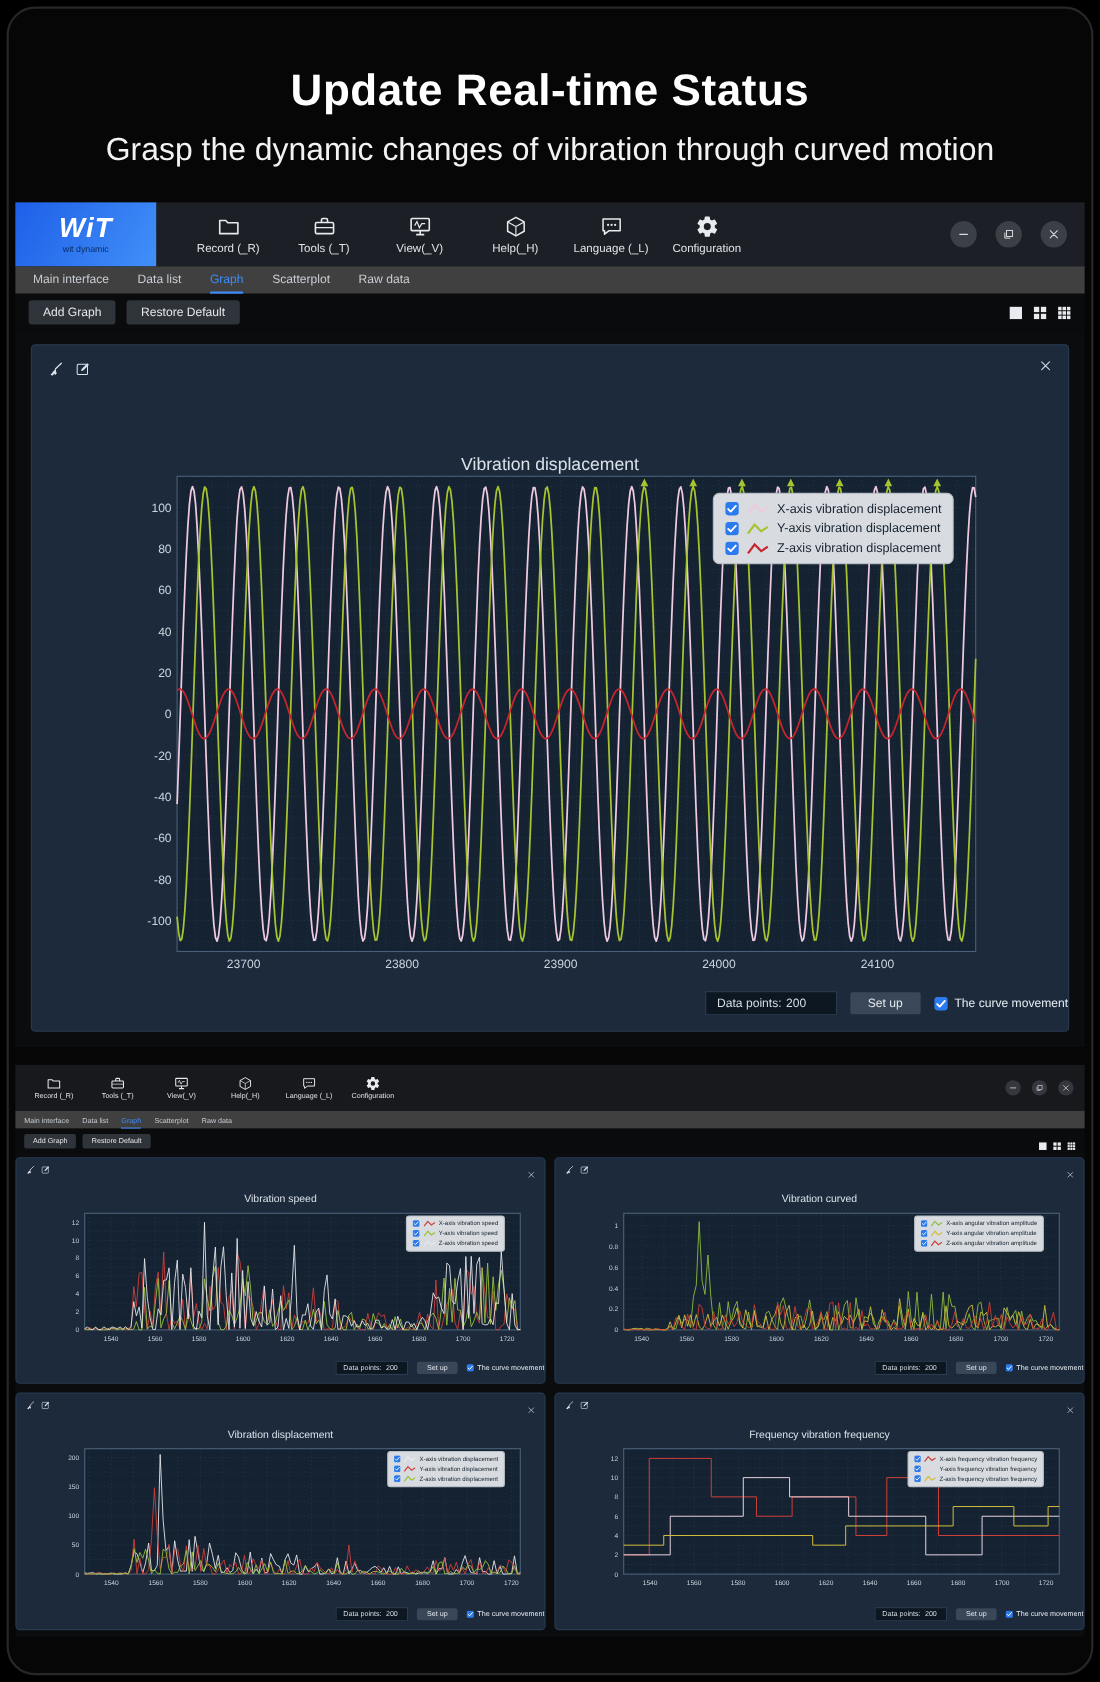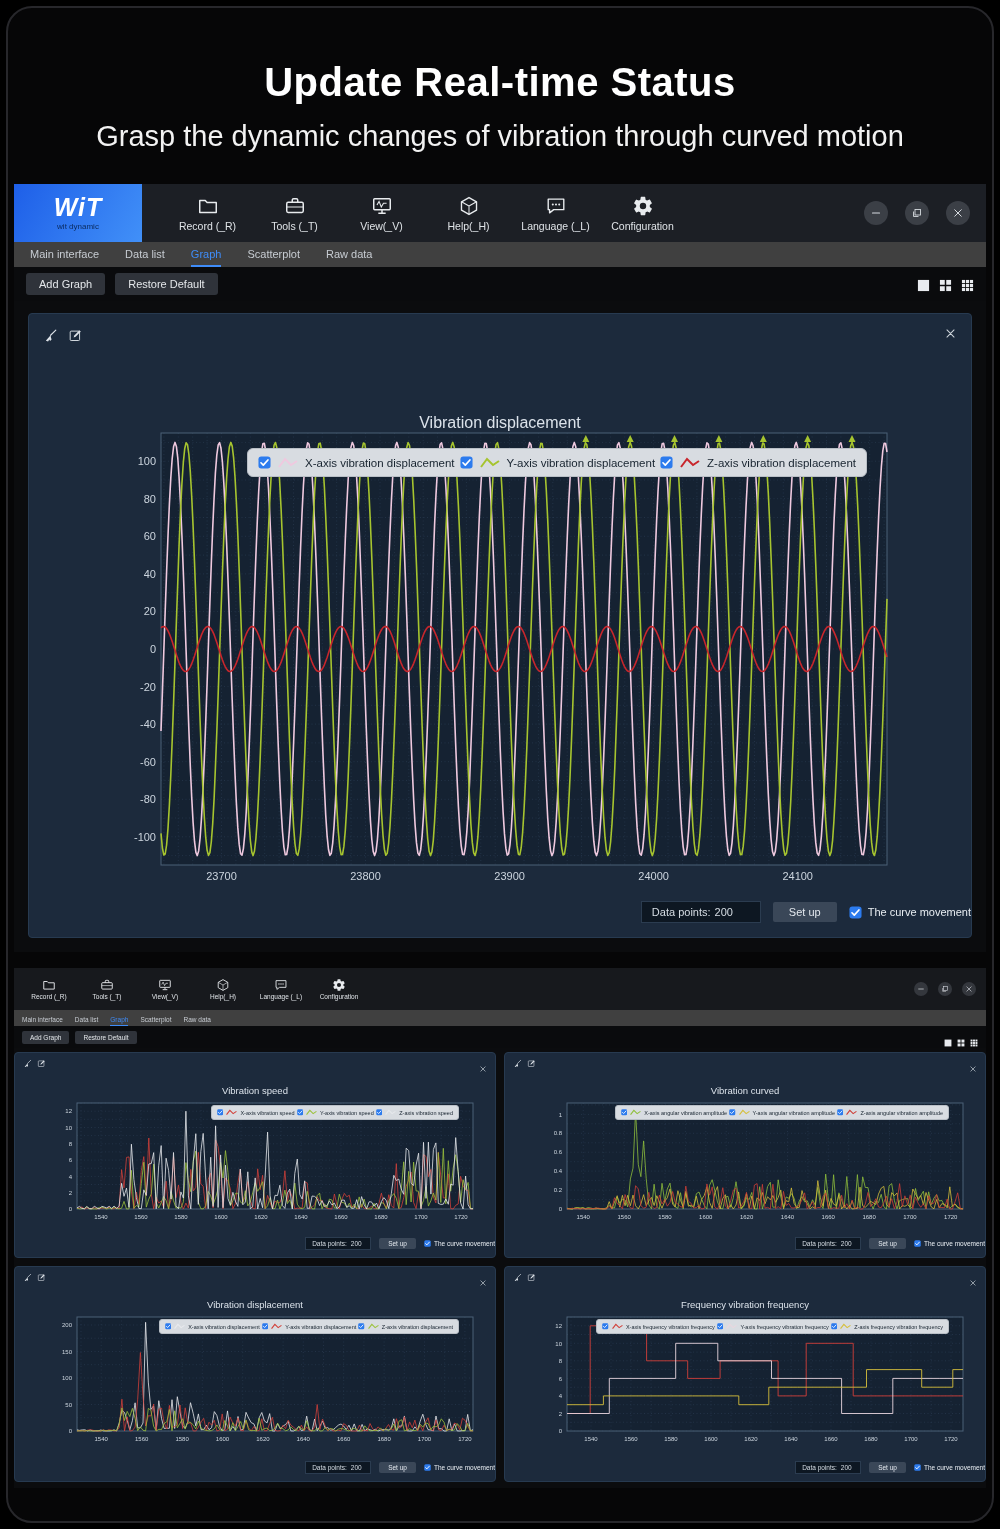--- a/index.html
+++ b/index.html
@@ -66,21 +66,21 @@
   .panel-close{position:absolute;top:12px;right:14px;color:#ccd3da;cursor:pointer;z-index:3}
   .panel-close .icon{width:13px;height:13px}
   .panel--mini .panel-close{top:6px;right:8px}
   .panel--mini .panel-close .icon{width:8px;height:8px}
   .panel-title{position:absolute;top:100px;left:0;right:0;text-align:center;font-size:16px;color:#dbe2ea}
   .panel--mini .panel-title{top:32px;font-size:9.5px}
   .panel--main .chart{position:absolute;left:80px;top:111px}
   .panel--mini .chart{position:absolute;left:18px;top:46px}
 
   .legend{position:absolute;background:#d8dce1;border:1px solid #b9bfc6;border-radius:6px;
-    padding:7px 10px;display:flex;gap:5px;z-index:4}
+    padding:7px 10px;display:flex;flex-direction:column;gap:5px;z-index:4}
   .legend--main{right:104px;top:134px}
   .legend--mini{right:36px;top:52px;border-radius:3px;padding:3px 5px;gap:2px}
   .legend-row{display:flex;align-items:center;gap:7px;cursor:pointer}
   .legend--mini .legend-row{gap:3px}
   .legend-row .cb{width:13px;height:13px}
   .legend--mini .legend-row .cb{width:6.5px;height:6.5px}
   .legend-row .mark{width:20px;height:12px}
   .legend--mini .legend-row .mark{width:11px;height:7px}
   .legend-label{font-size:11.5px;color:#17232f;font-weight:500;white-space:nowrap}
   .legend--mini .legend-label{font-size:5.5px}

